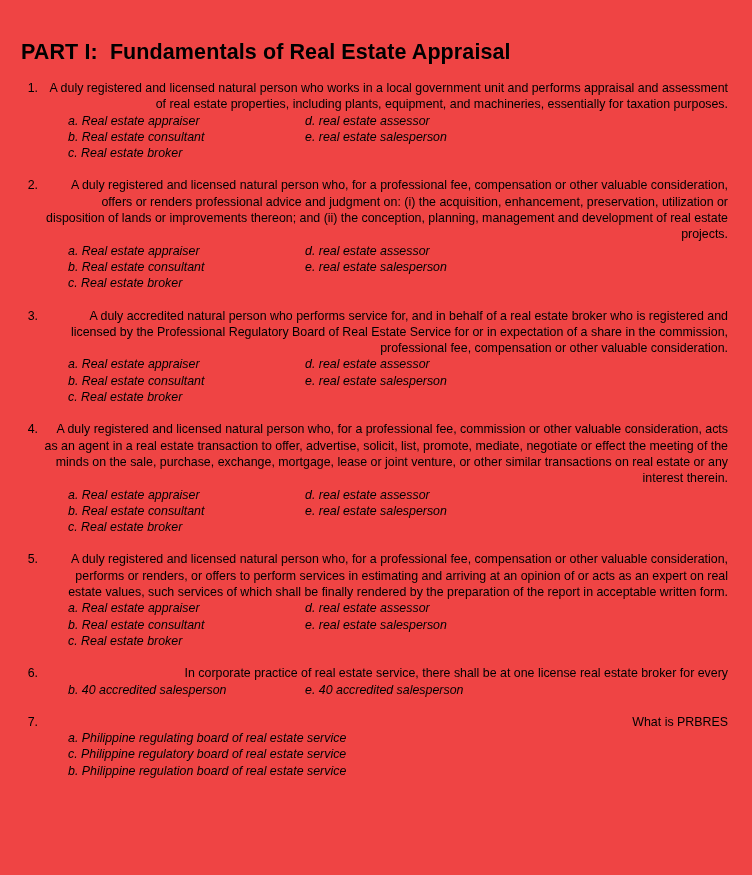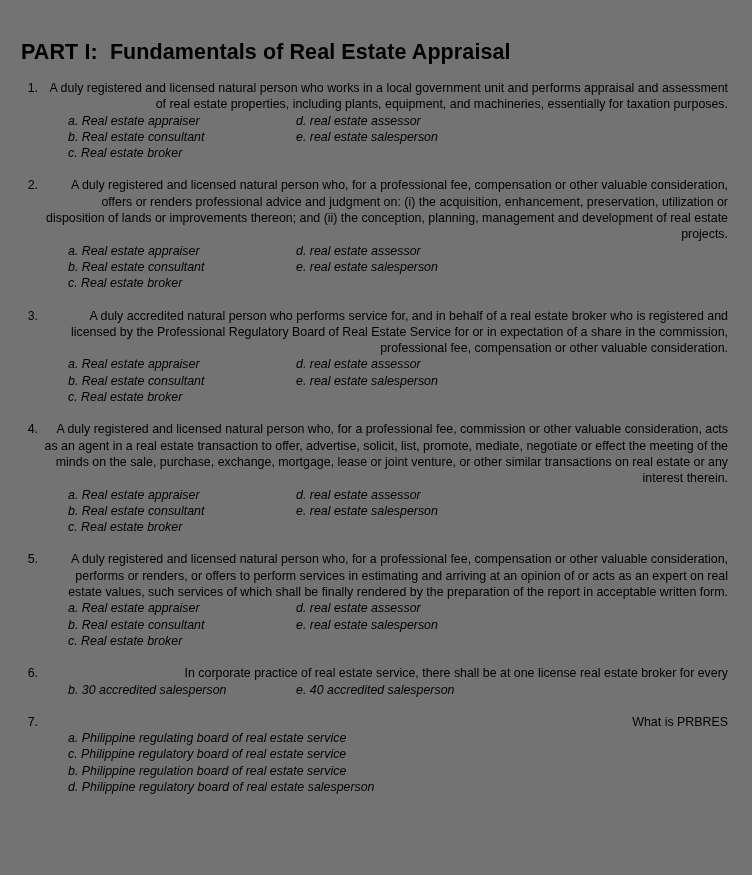--- a/index.html
+++ b/index.html
@@ -14,21 +14,21 @@
     font-family: "Liberation Sans", sans-serif;
     color: #000000;
     -webkit-font-smoothing: antialiased;
     overflow: hidden;
   }
 
   .page {
     position: relative;
     width: 752px;
     height: 875px;
-    background: #737373;
+    background: #ef4444;
     box-sizing: border-box;
     padding: 0;
   }
 
   
   .doc-title {
     position: absolute;
     left: 21px;
     top: 26px;
     font-size: 21.5px;
@@ -98,21 +98,21 @@
   }
 
   .opt.col-left {
     position: absolute;
     left: 0;
     top: 0;
   }
 
   .opt.col-right {
     position: absolute;
-    left: 228px;
+    left: 237px;
     top: 0;
   }
 
   .options.single .opt {
     position: static;
     display: block;
   }
 </style>
 </head>
 <body>
@@ -217,40 +217,37 @@
           </div>
         </div>
       </div>
       <div class="question">
         <div class="q-head">
           <span class="q-num">6.</span>
           <span class="q-text">In corporate practice of real estate service, there shall be at one license real estate broker for every</span>
         </div>
         <div class="options">
           <div class="opt-row">
-            <span class="opt col-left">b. 30 accredited salesperson</span>
+            <span class="opt col-left">b. 40 accredited salesperson</span>
             <span class="opt col-right">e. 40 accredited salesperson</span>
           </div>
         </div>
       </div>
       <div class="question">
         <div class="q-head">
           <span class="q-num">7.</span>
           <span class="q-text">What is PRBRES</span>
         </div>
         <div class="options single">
           <div class="opt-row">
             <span class="opt col-left">a. Philippine regulating board of real estate service</span>
           </div>
           <div class="opt-row">
             <span class="opt col-left">c. Philippine regulatory board of real estate service</span>
           </div>
           <div class="opt-row">
             <span class="opt col-left">b. Philippine regulation board of real estate service</span>
           </div>
-          <div class="opt-row">
-            <span class="opt col-left">d. Philippine regulatory board of real estate salesperson</span>
-          </div>
         </div>
       </div>
     </div>
 
 </div>
 
 </body></html>

